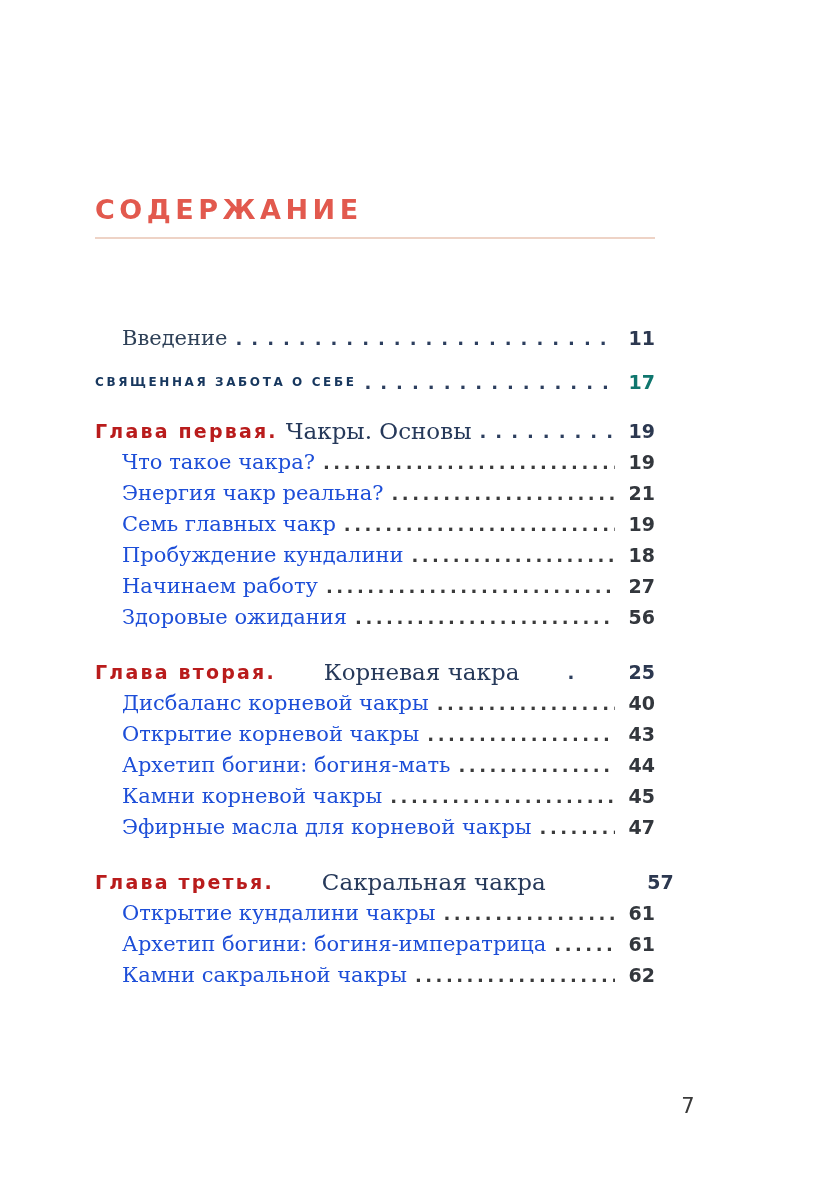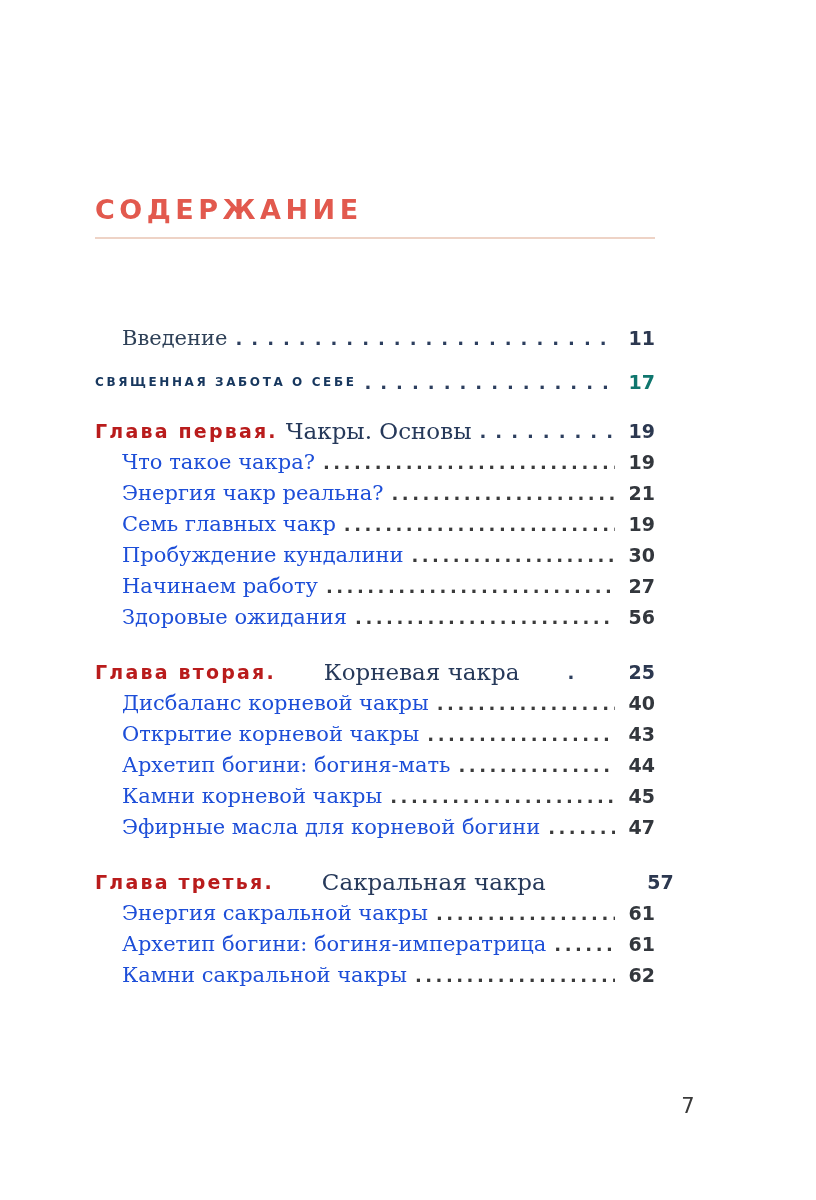--- a/index.html
+++ b/index.html
@@ -172,21 +172,21 @@
         <div class="row sub">
 
     <span class="label">Семь главных чакр</span>
     <span class="leader"></span>
     <span class="pagenum">19</span>
   </div>
         <div class="row sub">
 
     <span class="label">Пробуждение кундалини</span>
     <span class="leader"></span>
-    <span class="pagenum">30</span>
+    <span class="pagenum">18</span>
   </div>
         <div class="row sub">
 
     <span class="label">Начинаем работу</span>
     <span class="leader"></span>
     <span class="pagenum">27</span>
   </div>
         <div class="row sub">
 
     <span class="label">Здоровые ожидания</span>
@@ -218,33 +218,33 @@
     <span class="pagenum">44</span>
   </div>
         <div class="row sub">
 
     <span class="label">Камни корневой чакры</span>
     <span class="leader"></span>
     <span class="pagenum">45</span>
   </div>
         <div class="row sub">
 
-    <span class="label">Эфирные масла для корневой богини</span>
+    <span class="label">Эфирные масла для корневой чакры</span>
     <span class="leader"></span>
     <span class="pagenum">47</span>
   </div>
         <div class="row chapter new-section">
     <span class="chap-label">Глава третья.</span>
     <span class="label">Сакральная чакра</span>
     <span class="leader"></span>
     <span class="pagenum">57</span>
   </div>
         <div class="row sub">
 
-    <span class="label">Энергия сакральной чакры</span>
+    <span class="label">Открытие кундалини чакры</span>
     <span class="leader"></span>
     <span class="pagenum">61</span>
   </div>
         <div class="row sub">
 
     <span class="label">Архетип богини: богиня-императрица</span>
     <span class="leader"></span>
     <span class="pagenum">61</span>
   </div>
         <div class="row sub">

